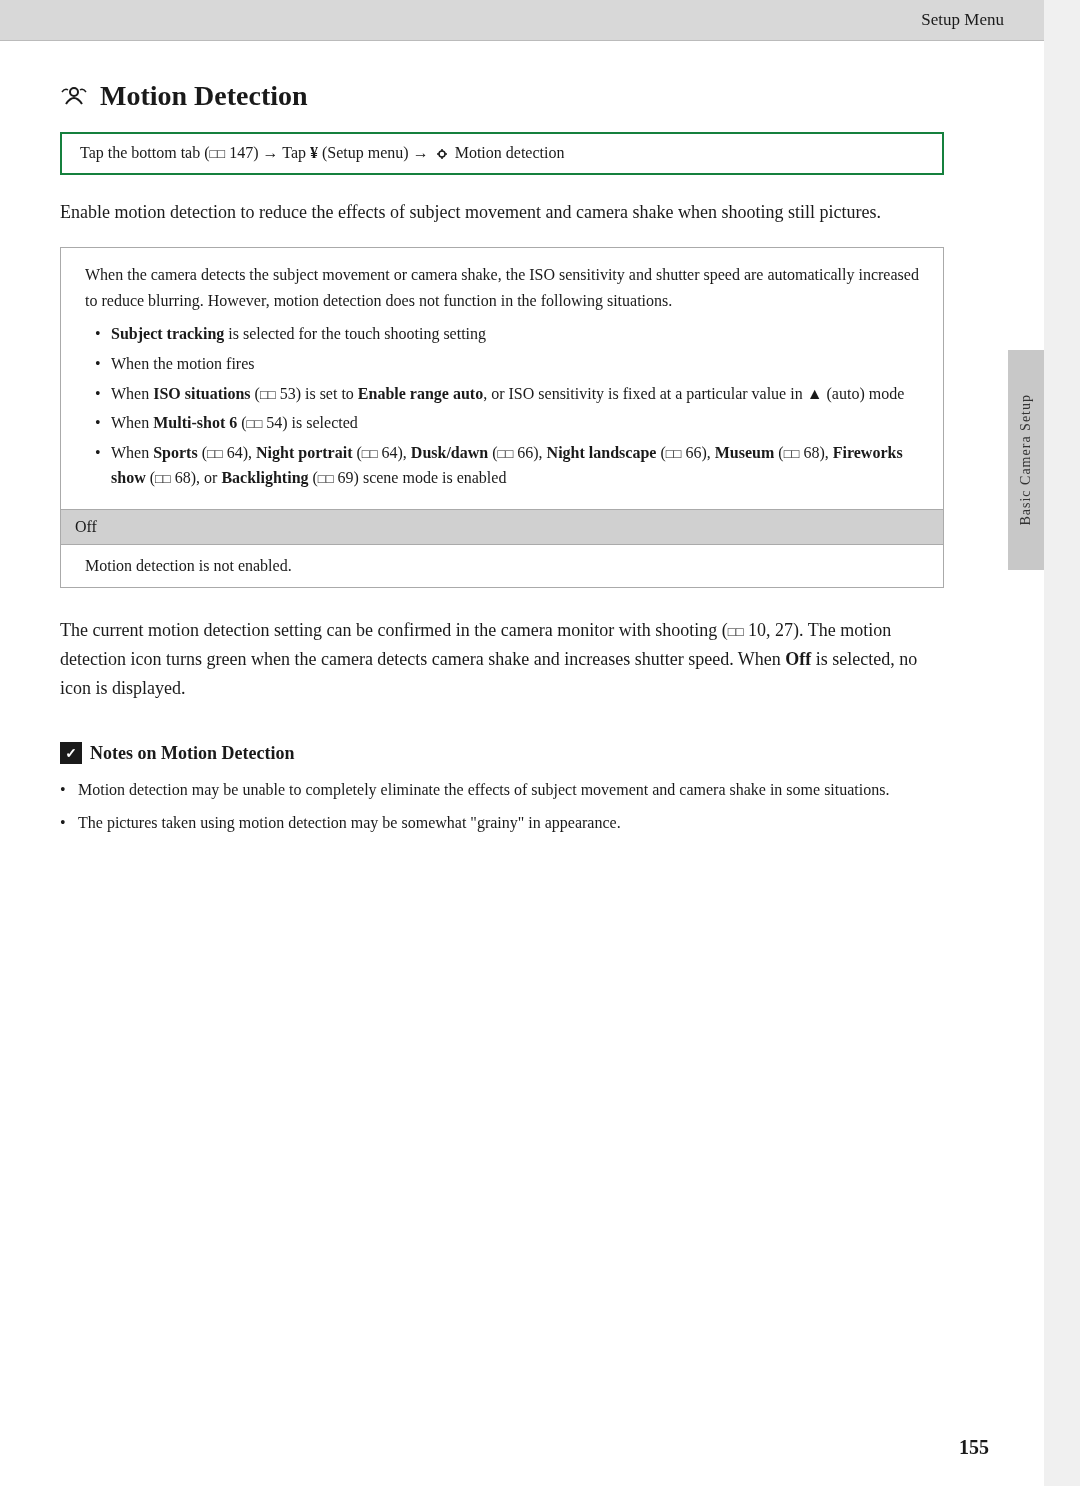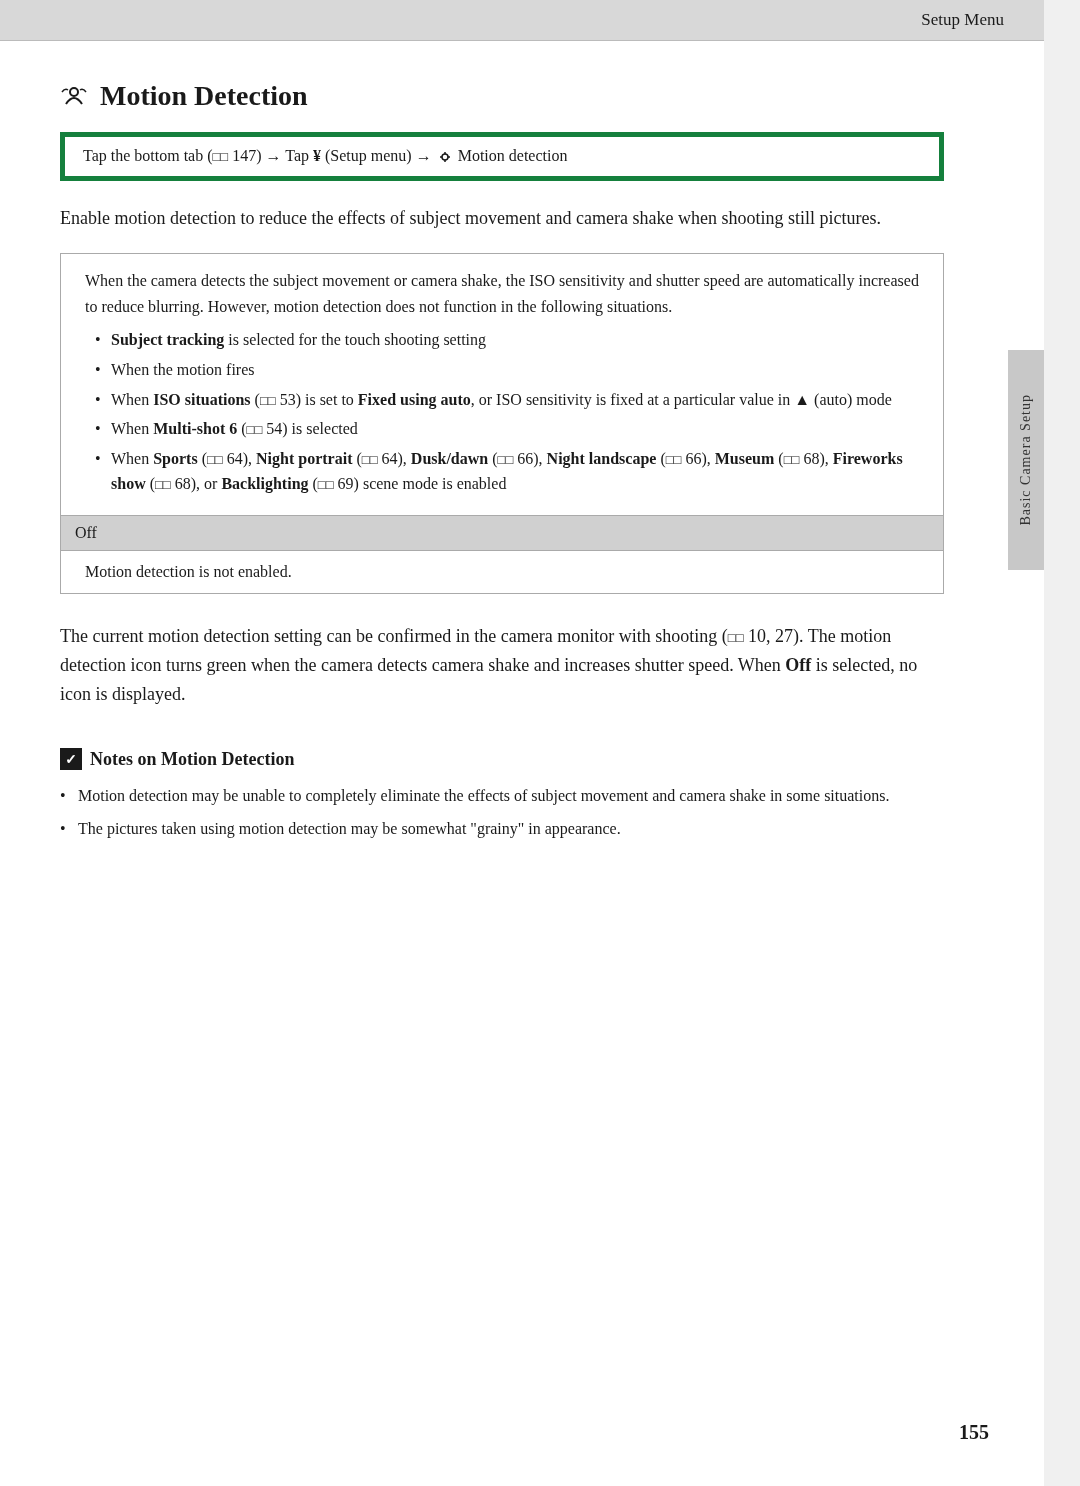--- a/index.html
+++ b/index.html
@@ -70,21 +70,21 @@
       align-items: center;
       gap: 8px;
       font-size: 28px;
       font-weight: bold;
       color: #1a1a1a;
       margin-bottom: 20px;
     }
 
     
     .nav-box {
-      border: 5px solid #15803d;
+      border: 2px solid #15803d;
       padding: 10px 18px;
       font-size: 16px;
       color: #1a1a1a;
       margin-bottom: 24px;
       background: #fff;
     }
 
     
     .intro-paragraph {
       font-size: 18px;
@@ -204,21 +204,21 @@
 
     .notes-list li::before {
       content: "•";
       position: absolute;
       left: 0;
     }
 
     
     .page-number {
       position: absolute;
-      bottom: 42px;
+      bottom: 27px;
       right: 55px;
       font-size: 20px;
       font-weight: bold;
       color: #1a1a1a;
     }
 
     
     .motion-icon-svg {
       display: inline-block;
       width: 28px;
@@ -273,21 +273,21 @@
 
     <p class="intro-paragraph">Enable motion detection to reduce the effects of subject movement and camera shake when shooting still pictures.</p>
 
     <div class="settings-table">
 
       <div class="settings-content">
         <p>When the camera detects the subject movement or camera shake, the ISO sensitivity and shutter speed are automatically increased to reduce blurring. However, motion detection does not function in the following situations.</p>
         <ul>
           <li><b>Subject tracking</b> is selected for the touch shooting setting</li>
           <li>When the motion fires</li>
-          <li>When <b>ISO situations</b> (<span class="book-ref">□□</span> 53) is set to <b>Fixed using auto</b>, or ISO sensitivity is fixed at a particular value in <b>▲</b> (auto) mode</li>
+          <li>When <b>ISO situations</b> (<span class="book-ref">□□</span> 53) is set to <b>Enable range auto</b>, or ISO sensitivity is fixed at a particular value in <b>▲</b> (auto) mode</li>
           <li>When <b>Multi-shot 6</b> (<span class="book-ref">□□</span> 54) is selected</li>
           <li>When <b>Sports</b> (<span class="book-ref">□□</span> 64), <b>Night portrait</b> (<span class="book-ref">□□</span> 64), <b>Dusk/dawn</b> (<span class="book-ref">□□</span> 66), <b>Night landscape</b> (<span class="book-ref">□□</span> 66), <b>Museum</b> (<span class="book-ref">□□</span> 68), <b>Fireworks show</b> (<span class="book-ref">□□</span> 68), or <b>Backlighting</b> (<span class="book-ref">□□</span> 69) scene mode is enabled</li>
         </ul>
       </div>
 
       <div class="off-header">Off</div>
       <div class="off-content">Motion detection is not enabled.</div>
     </div>
 
     <p class="summary-paragraph">The current motion detection setting can be confirmed in the camera monitor with shooting (<span class="book-ref">□□</span> 10, 27). The motion detection icon turns green when the camera detects camera shake and increases shutter speed. When <b>Off</b> is selected, no icon is displayed.</p>

